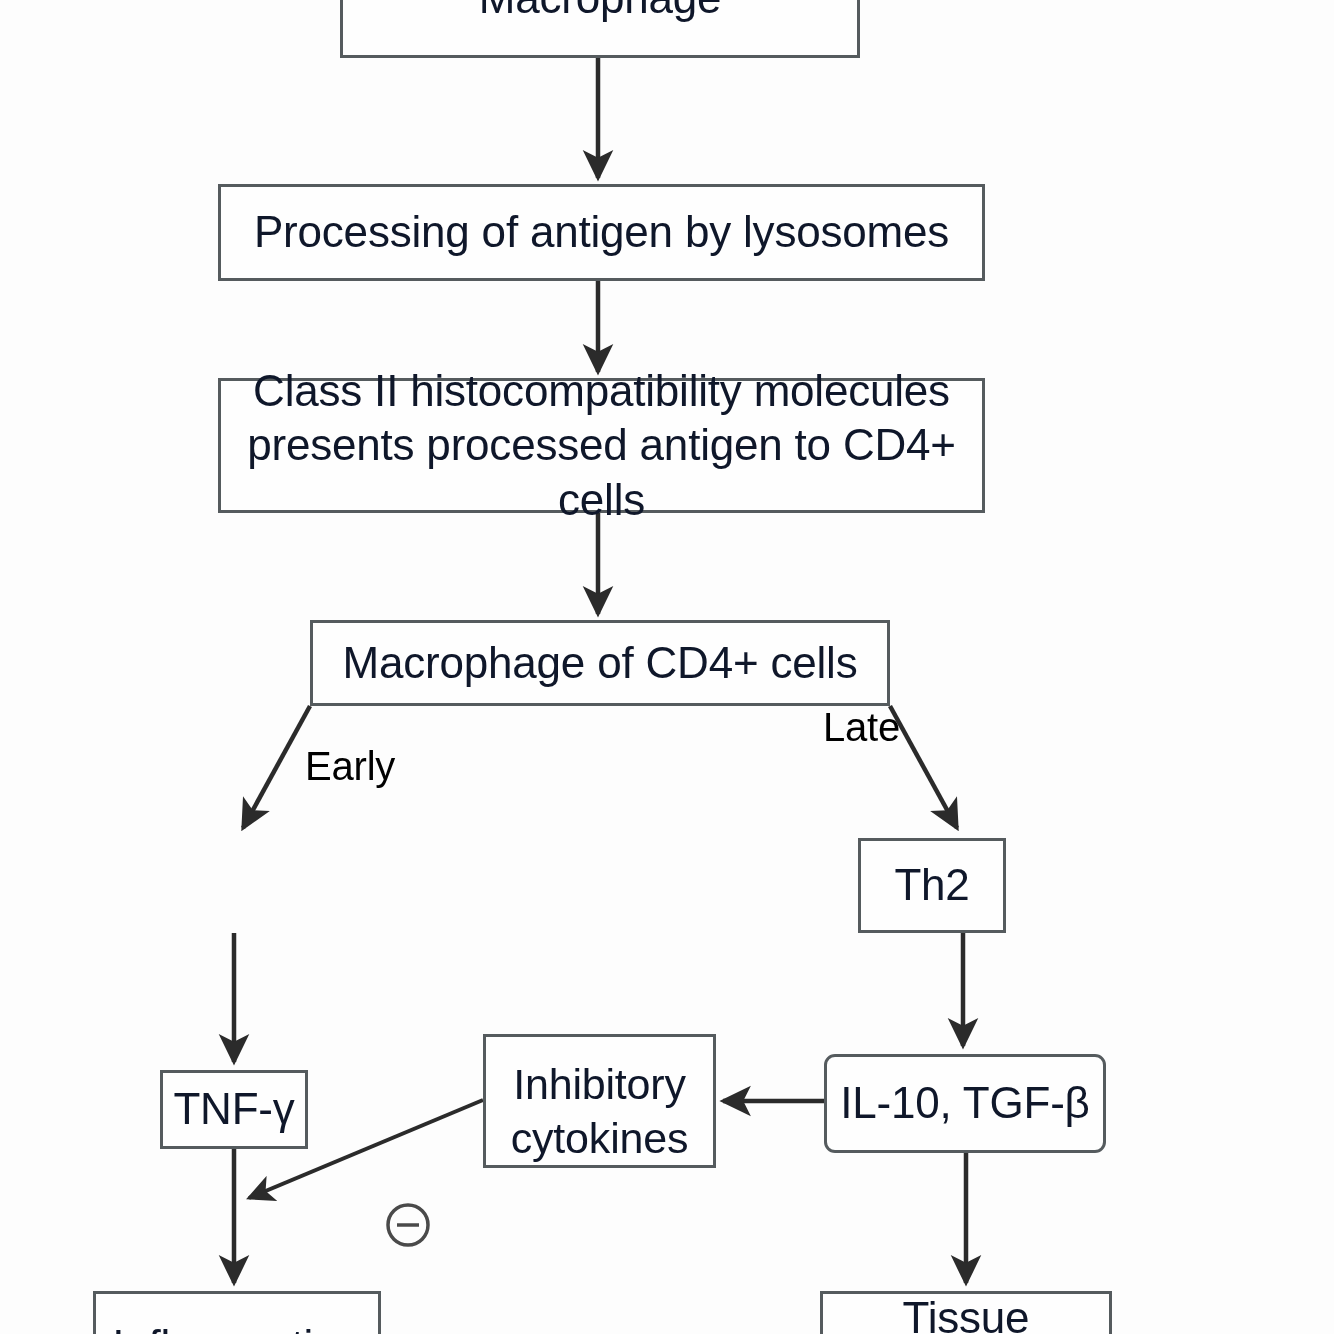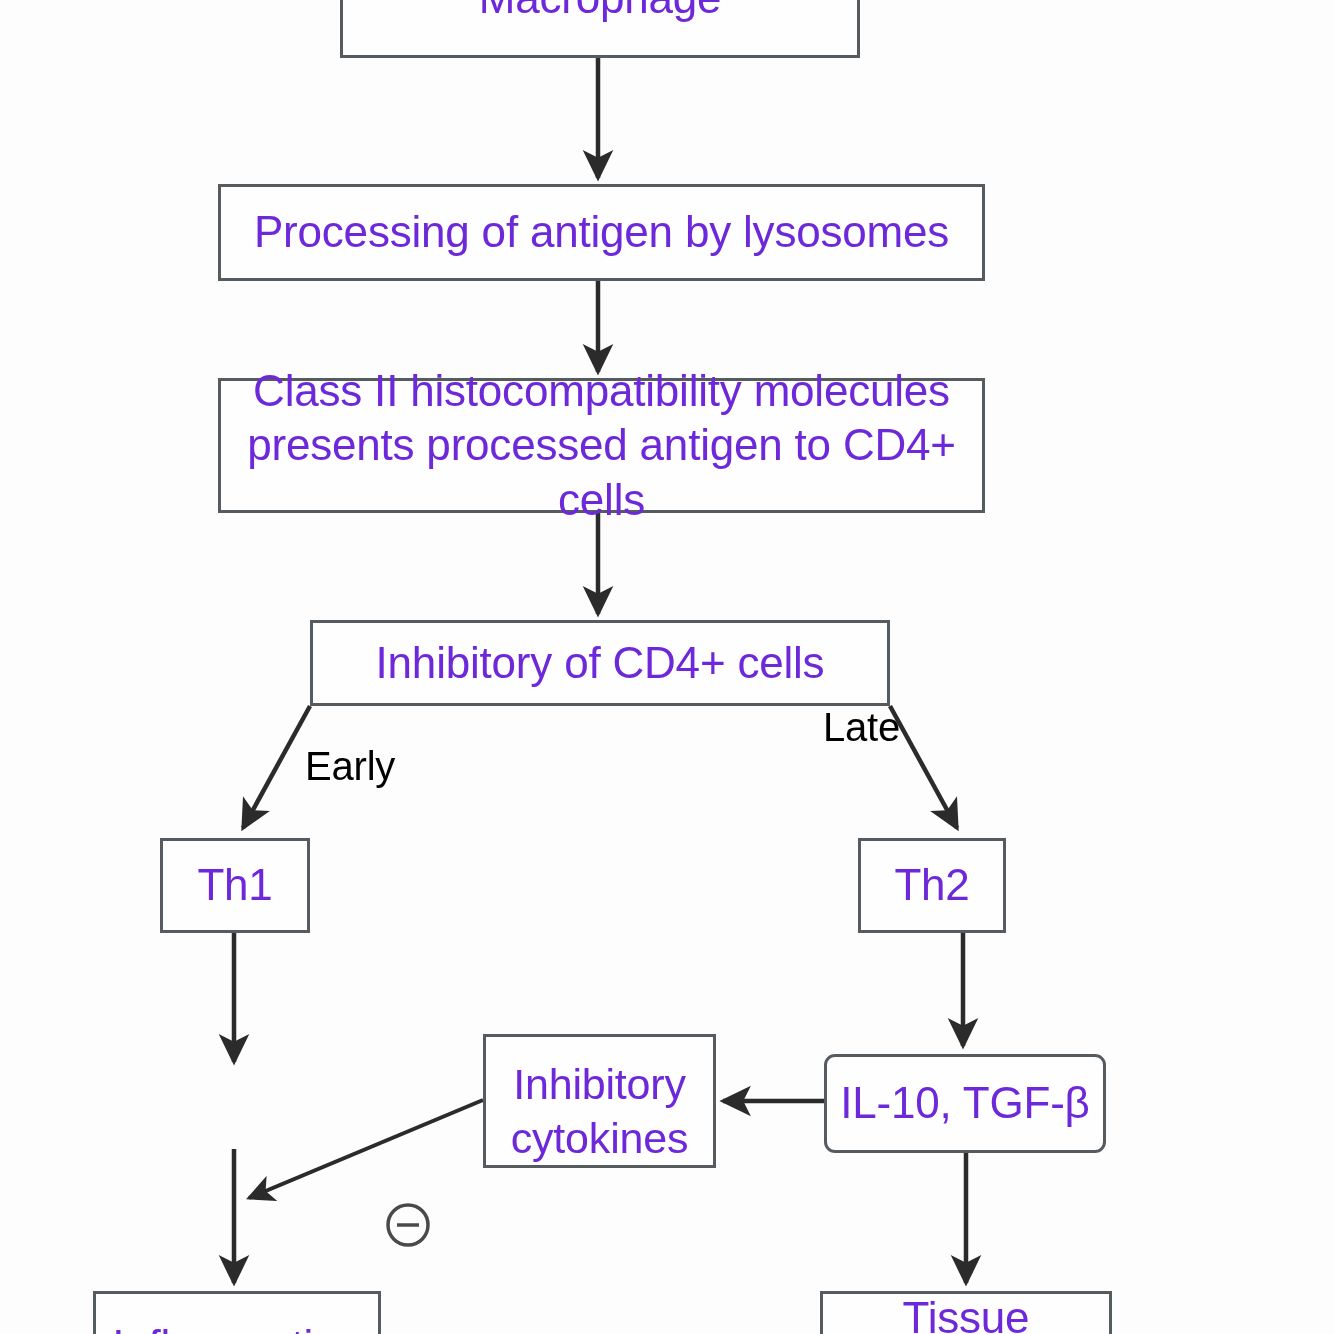--- a/index.html
+++ b/index.html
@@ -17,21 +17,21 @@
   }
   .node {
     position: absolute;
     box-sizing: border-box;
     border: 3px solid #555b5e;
     background: #fefefe;
     display: flex;
     align-items: center;
     justify-content: center;
     text-align: center;
-    color: #6d28d9;
+    color: #0f172a;
     line-height: 1.24;
     letter-spacing: -0.2px;
   }
   .node .lbl { display: block; padding: 0 8px; }
   .edge-label {
     position: absolute;
     color: #000000;
     font-size: 40px;
     letter-spacing: -0.2px;
     white-space: nowrap;
@@ -109,31 +109,31 @@
   </div>
 
   <div class="node" id="n-classii">
     <span class="lbl">
       <span>Class II histocompatibility molecules</span><br>
       <span>presents processed antigen to CD4+ cells</span>
     </span>
   </div>
 
   <div class="node" id="n-activation">
-    <span class="lbl">Inhibitory of CD4+ cells</span>
+    <span class="lbl">Macrophage of CD4+ cells</span>
   </div>
 
-  <div class="node" id="n-th1">
-    <span class="lbl">Th1</span>
-  </div>
 
   <div class="node" id="n-th2">
     <span class="lbl">Th2</span>
   </div>
 
+  <div class="node" id="n-tnf">
+    <span class="lbl">TNF-γ</span>
+  </div>
 
   <div class="node" id="n-inhibitory">
     <span class="lbl">
       <span>Inhibitory</span><br>
       <span>cytokines</span>
     </span>
   </div>
 
   <div class="node" id="n-il10">
     <span class="lbl">IL-10, TGF-β</span>

